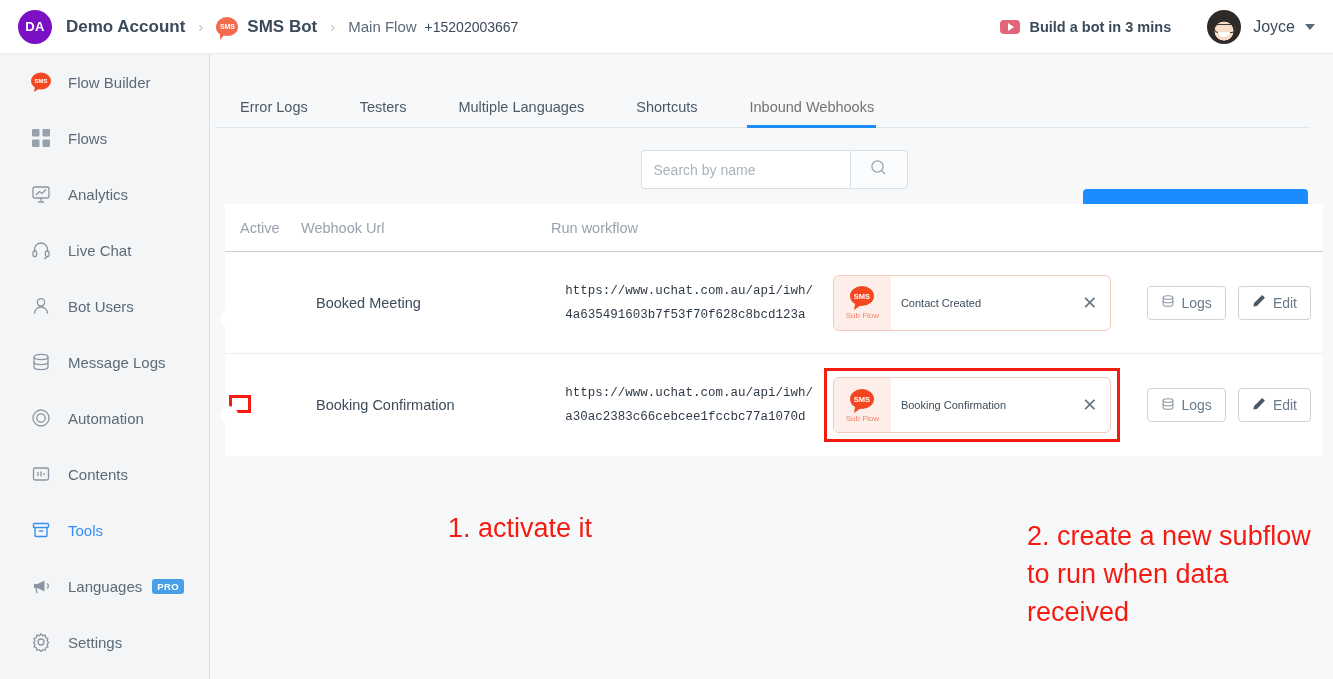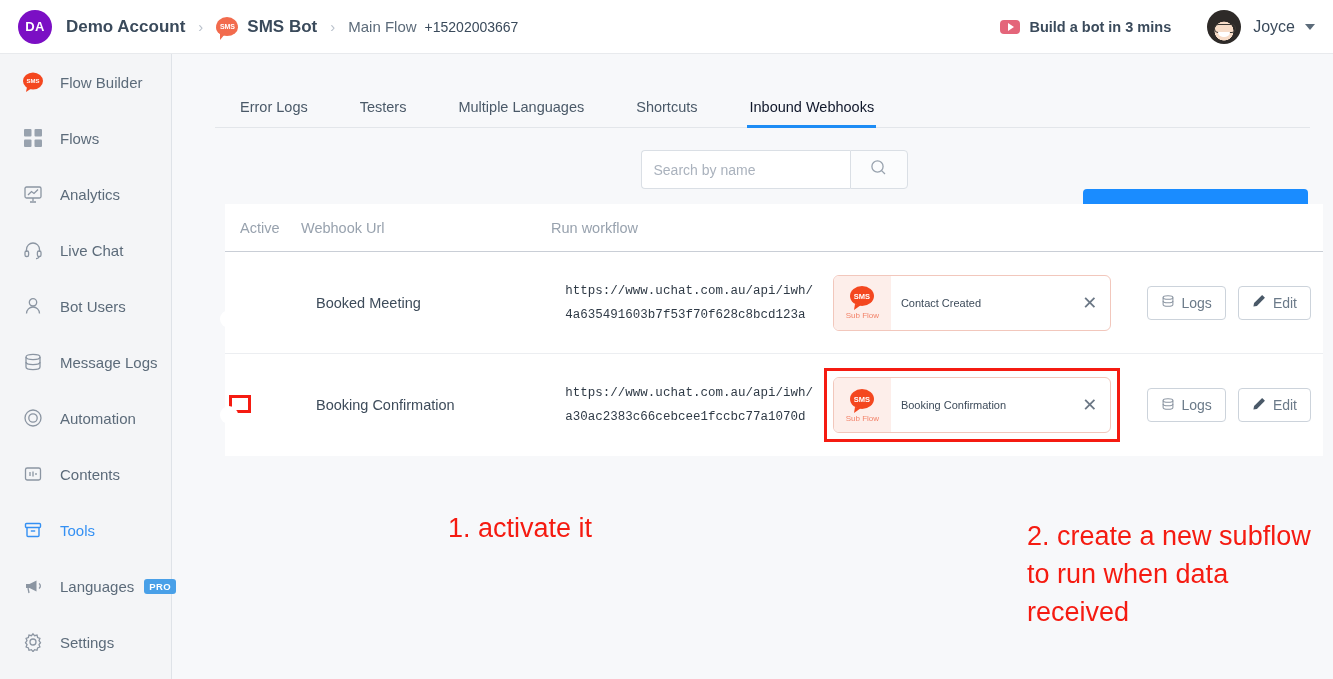--- a/index.html
+++ b/index.html
@@ -80,23 +80,24 @@
   }
   .user-name { margin-left: 12px; font-size: 16px; color: #3a4a5b; }
   .caret-down {
     margin-left: 10px; width: 0; height: 0;
     border-left: 5px solid transparent; border-right: 5px solid transparent;
     border-top: 6px solid #5c6b7a;
   }
 
   
   .sidebar {
-    position: absolute; top: 54px; left: 0; width: 172px; height: 625px;
+    position: absolute; top: 54px; left: 0; width: 210px; height: 625px;
     background: #f4f5f7;
     border-right: 1px solid #dfe3e8;
+    padding-left: 8px;
   }
   .nav-item {
     height: 56px; display: flex; align-items: center; padding-left: 22px;
     font-size: 15px; color: #5c6b7a; cursor: default;
   }
   .nav-item.active { color: #3490f3; }
   .nav-ico {
     width: 22px; height: 22px; margin-right: 16px; flex: none;
     display: flex; align-items: center; justify-content: center;
   }
@@ -115,21 +116,21 @@
   .tabs {
     display: flex; align-items: flex-end; height: 48px;
     margin: 26px 0 0 0; padding-left: 25px;
     border-bottom: 1px solid #e3e6ea;
     width: 1095px;
   }
   .tab {
     font-size: 14.5px; color: #4a5968; padding: 0 0 12px 0; margin-right: 52px;
     position: relative; white-space: nowrap; cursor: default;
   }
-  .tab.active { color: #0f172a; }
+  .tab.active { color: #737373; }
   .tab.active::after {
     content: ""; position: absolute; left: -2px; right: -2px; bottom: -1px;
     height: 3px; background: #1d8cf5;
   }
 
   .toolbar {
     display: flex; align-items: center; margin: 22px 0 0 25px; width: 1068px; flex-direction: column;
   }
   .search-wrap { display: flex; height: 39px; }
   .search-input {

